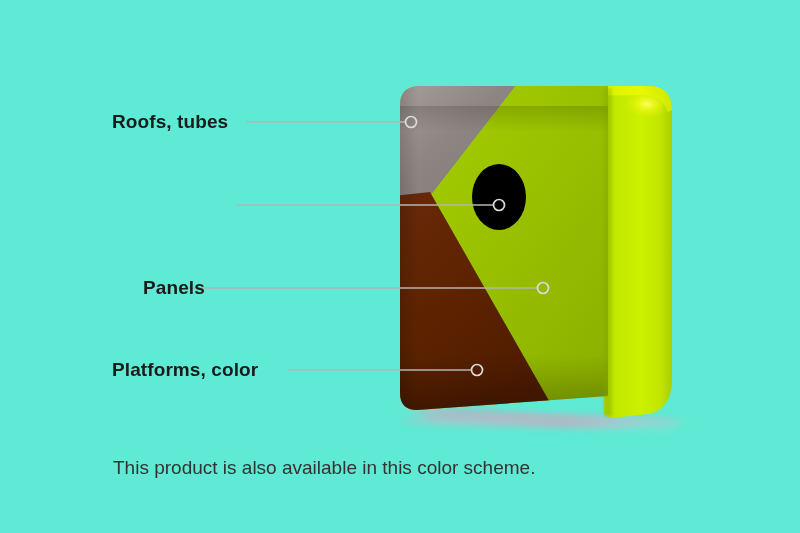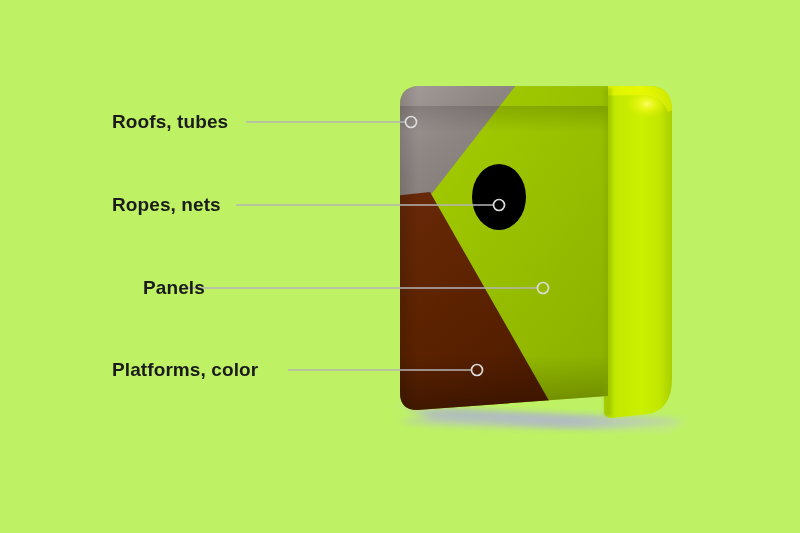--- a/index.html
+++ b/index.html
@@ -9,21 +9,21 @@
     background: #ffffff;
   }
   body {
     font-family: "Liberation Sans", "DejaVu Sans", sans-serif;
     -webkit-font-smoothing: antialiased;
   }
   #stage {
     position: relative;
     width: 800px;
     height: 533px;
-    background: #bef264;
+    background: #5eead4;
     overflow: hidden;
   }
 
   
   .callout-label {
     position: absolute;
     font-size: 19px;
     font-weight: bold;
     color: #1b1b1b;
     letter-spacing: 0.1px;
@@ -216,20 +216,20 @@
     <g stroke="#dcdcdc" stroke-width="1.7" fill="none">
       <circle cx="411" cy="122" r="5.5"></circle>
       <circle cx="499" cy="205" r="5.5"></circle>
       <circle cx="543" cy="288" r="5.5"></circle>
       <circle cx="477" cy="370" r="5.5"></circle>
     </g>
   </svg>
 
   <div class="callout-label label-1">Roofs, tubes</div>
 
-  <div class="callout-label label-2">Ropes, nets</div>
 
   <div class="callout-label label-3">Panels</div>
 
   <div class="callout-label label-4">Platforms, color</div>
 
+  <div class="caption">This product is also available in this color scheme.</div>
 
 </div>
 
 </body></html>

